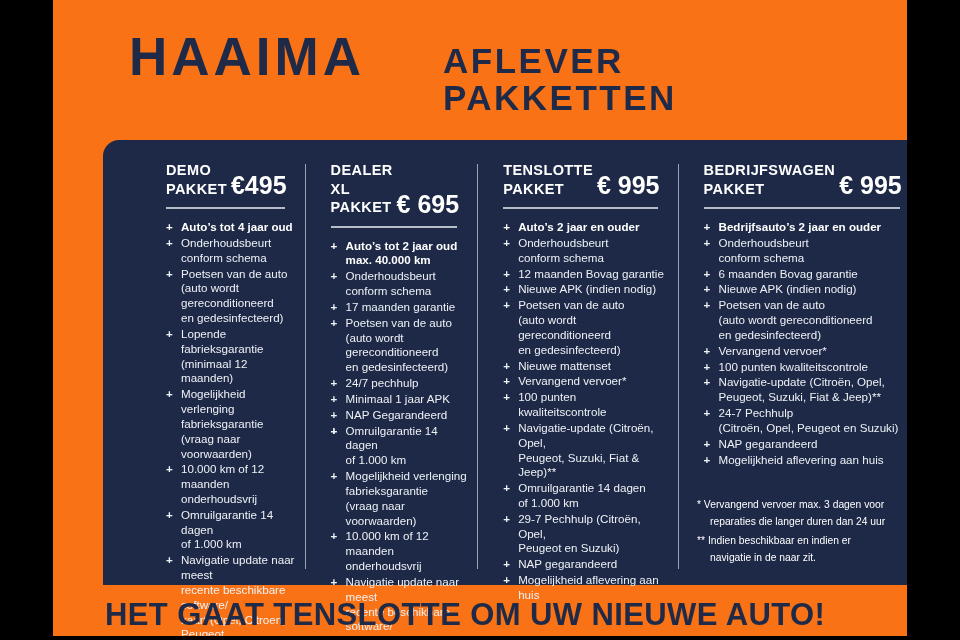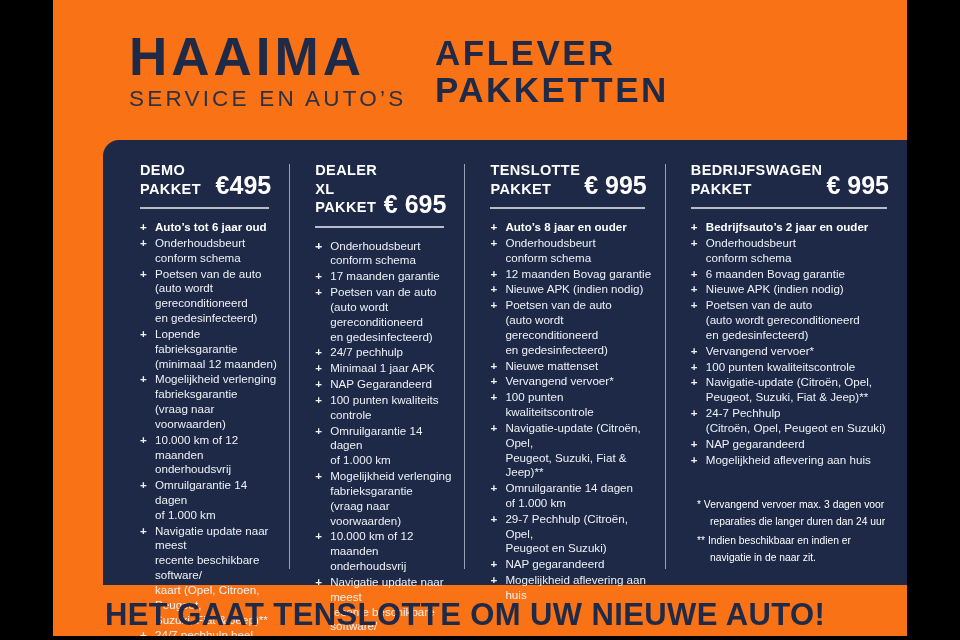--- a/index.html
+++ b/index.html
@@ -16,35 +16,35 @@
   .logo{position:absolute;left:76px;top:30px;}
   .logo-name{
     font-size:53px;font-weight:bold;letter-spacing:4px;
     color:#1e2a47;line-height:1;
   }
   .logo-tagline{
     font-size:22.5px;letter-spacing:3.2px;color:#2c3242;
     margin-top:5px;line-height:1;
   }
   .page-title{
-    position:absolute;left:382px;top:34px;margin:0;
+    position:absolute;left:382px;top:34px;margin:8px;
     font-size:35px;line-height:1.07;font-weight:bold;
     letter-spacing:2.5px;color:#1e2a47;
   }
   
   .panel{
     position:absolute;left:50px;top:140px;right:0;height:445px;
     background:#1d2946;border-radius:16px 0 0 0;
     display:flex;
   }
   .col{
     position:relative;flex:1 1 0;box-sizing:border-box;
     padding:21px 10px 0 26px;
   }
-  .col:first-child{padding-left:37px;}
+  .col:first-child{padding-left:37px;margin-left:26px;}
   .col + .col::before{
     content:"";position:absolute;left:0;top:24px;bottom:16px;width:1px;
     background:#98a2b3;
   }
   .col-head{
     display:flex;justify-content:space-between;align-items:flex-end;
     padding-right:8px;
   }
   .col-title{
     font-size:14.5px;font-weight:bold;color:#ffffff;
@@ -82,34 +82,33 @@
     color:#1e2a47;white-space:nowrap;
   }
 </style>
 </head>
 <body>
 
 <div class="page">
 
   <div class="logo">
     <div class="logo-name">HAAIMA</div>
-    <div class="logo-tagline">SERVICE EN AUTO’S</div>
   </div>
 
   <h1 class="page-title"><span>AFLEVER</span><br><span>PAKKETTEN</span></h1>
 
   <section class="panel">
   <div class="col">
     <div class="col-head">
       <div class="col-title"><span class="t1">DEMO</span><br><span class="t2">PAKKET</span></div>
       <div class="col-price">€495</div>
     </div>
     <hr class="head-rule">
     <ul class="items">
-          <li><span class="plus">+</span><span class="txt">Auto’s tot 6 jaar oud</span></li>
+          <li><span class="plus">+</span><span class="txt">Auto’s tot 4 jaar oud</span></li>
           <li><span class="plus">+</span><span class="txt">Onderhoudsbeurt
 conform schema</span></li>
           <li><span class="plus">+</span><span class="txt">Poetsen van de auto
 (auto wordt gereconditioneerd
 en gedesinfecteerd)</span></li>
           <li><span class="plus">+</span><span class="txt">Lopende fabrieksgarantie
 (minimaal 12 maanden)</span></li>
           <li><span class="plus">+</span><span class="txt">Mogelijkheid verlenging
 fabrieksgarantie
 (vraag naar voorwaarden)</span></li>
@@ -125,31 +124,32 @@
         </ul>
   </div>
 
   <div class="col">
     <div class="col-head">
       <div class="col-title"><span class="t1">DEALER XL</span><br><span class="t2">PAKKET</span></div>
       <div class="col-price">€ 695</div>
     </div>
     <hr class="head-rule">
     <ul class="items">
-          <li><span class="plus">+</span></li>
+          <li><span class="plus">+</span><span class="txt">Auto’s tot 2 jaar oud
+max. 40.000 km</span></li>
           <li><span class="plus">+</span><span class="txt">Onderhoudsbeurt
 conform schema</span></li>
           <li><span class="plus">+</span><span class="txt">17 maanden garantie</span></li>
           <li><span class="plus">+</span><span class="txt">Poetsen van de auto
 (auto wordt gereconditioneerd
 en gedesinfecteerd)</span></li>
           <li><span class="plus">+</span><span class="txt">24/7 pechhulp</span></li>
           <li><span class="plus">+</span><span class="txt">Minimaal 1 jaar APK</span></li>
           <li><span class="plus">+</span><span class="txt">NAP Gegarandeerd</span></li>
-          <li><span class="plus">+</span><span class="txt">100 punten kwaliteits controle</span></li>
+          <li><span class="plus">+</span></li>
           <li><span class="plus">+</span><span class="txt">Omruilgarantie 14 dagen
 of 1.000 km</span></li>
           <li><span class="plus">+</span><span class="txt">Mogelijkheid verlenging
 fabrieksgarantie
 (vraag naar voorwaarden)</span></li>
           <li><span class="plus">+</span><span class="txt">10.000 km of 12 maanden
 onderhoudsvrij</span></li>
           <li><span class="plus">+</span><span class="txt">Navigatie update naar meest
 recente beschikbare software/
 kaart (Citroën, Opel, Peugeot,
@@ -157,21 +157,21 @@
         </ul>
   </div>
 
   <div class="col">
     <div class="col-head">
       <div class="col-title"><span class="t1">TENSLOTTE</span><br><span class="t2">PAKKET</span></div>
       <div class="col-price">€ 995</div>
     </div>
     <hr class="head-rule">
     <ul class="items">
-          <li><span class="plus">+</span><span class="txt">Auto’s 8 jaar en ouder</span></li>
+          <li><span class="plus">+</span><span class="txt">Auto’s 2 jaar en ouder</span></li>
           <li><span class="plus">+</span><span class="txt">Onderhoudsbeurt
 conform schema</span></li>
           <li><span class="plus">+</span><span class="txt">12 maanden Bovag garantie</span></li>
           <li><span class="plus">+</span><span class="txt">Nieuwe APK (indien nodig)</span></li>
           <li><span class="plus">+</span><span class="txt">Poetsen van de auto
 (auto wordt gereconditioneerd
 en gedesinfecteerd)</span></li>
           <li><span class="plus">+</span><span class="txt">Nieuwe mattenset</span></li>
           <li><span class="plus">+</span><span class="txt">Vervangend vervoer*</span></li>
           <li><span class="plus">+</span><span class="txt">100 punten kwaliteitscontrole</span></li>

